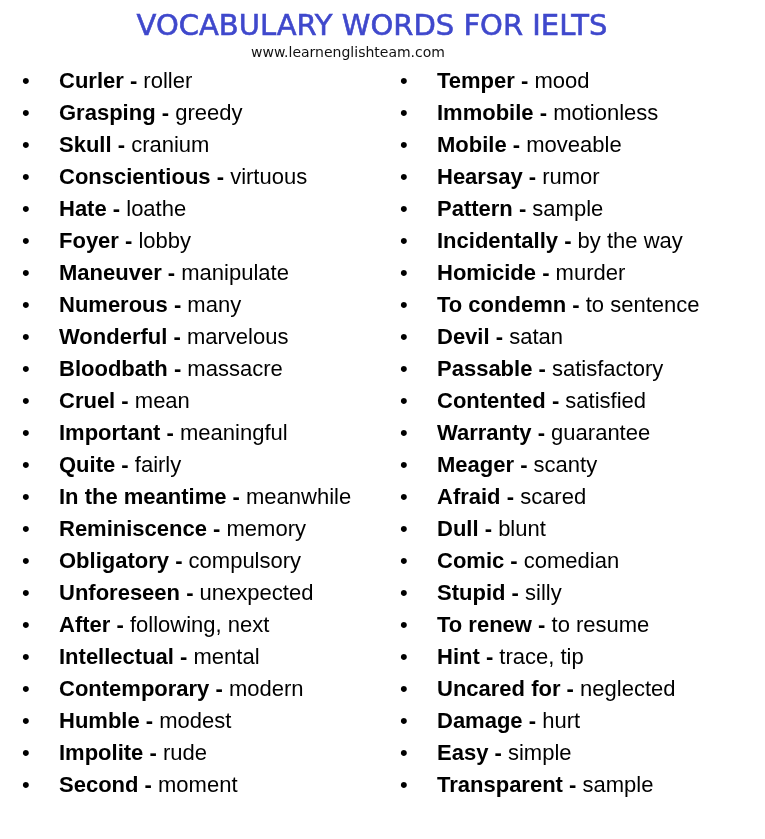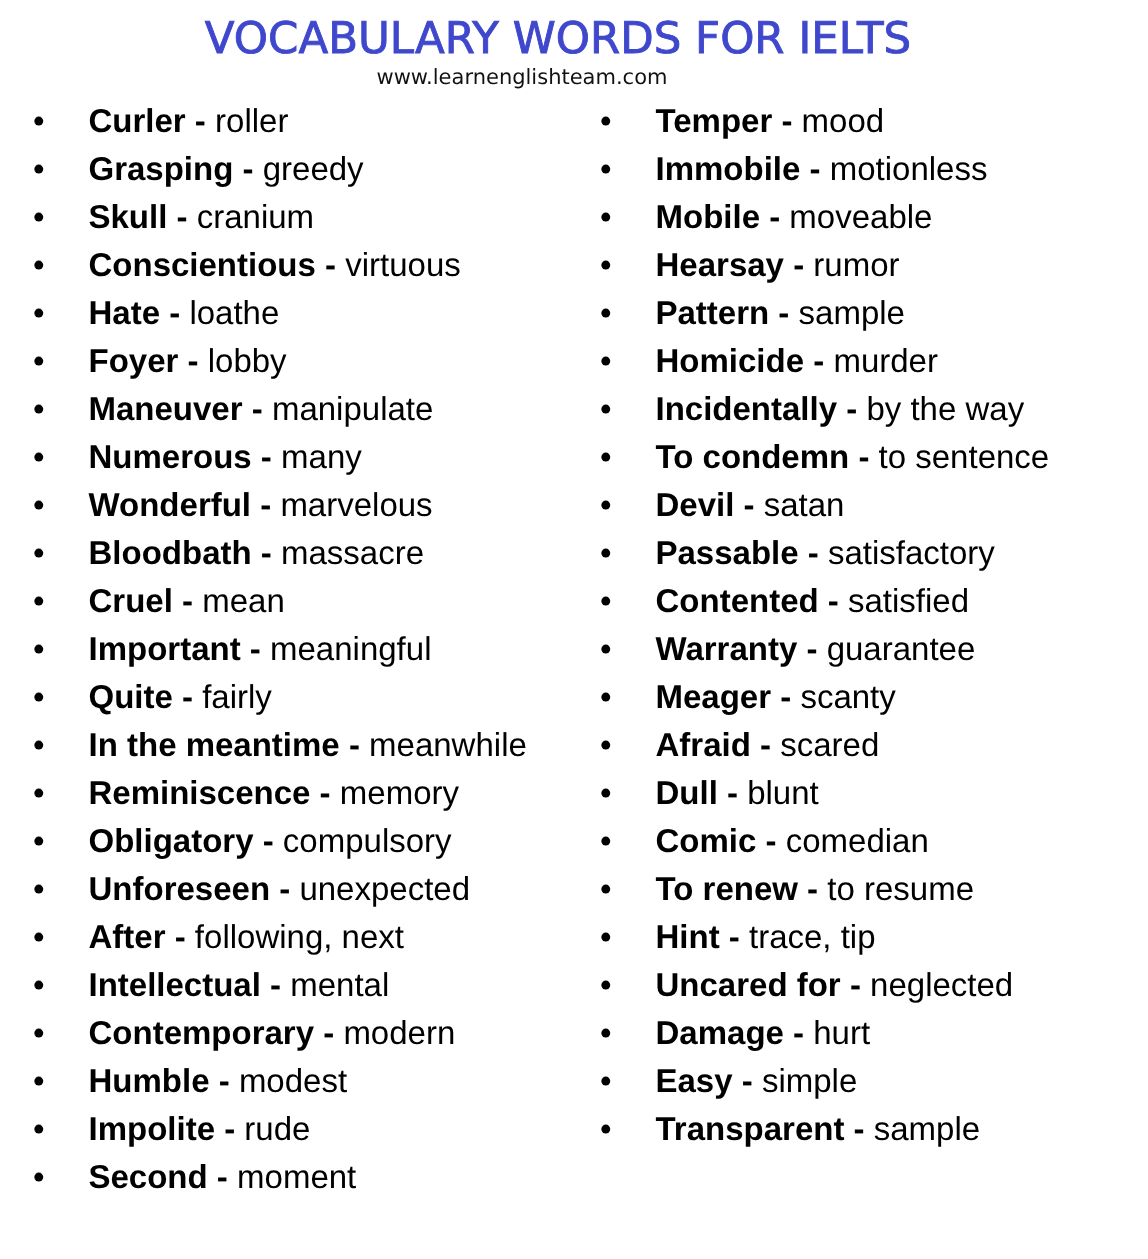--- a/index.html
+++ b/index.html
@@ -54,30 +54,31 @@
     <li class="item"><span class="bullet">•</span><span class="term">Humble</span><span class="sep"> - </span><span class="def">modest</span></li>
     <li class="item"><span class="bullet">•</span><span class="term">Impolite</span><span class="sep"> - </span><span class="def">rude</span></li>
     <li class="item"><span class="bullet">•</span><span class="term">Second</span><span class="sep"> - </span><span class="def">moment</span></li>
   </ul>
 <ul class="col right">
     <li class="item"><span class="bullet">•</span><span class="term">Temper</span><span class="sep"> - </span><span class="def">mood</span></li>
     <li class="item"><span class="bullet">•</span><span class="term">Immobile</span><span class="sep"> - </span><span class="def">motionless</span></li>
     <li class="item"><span class="bullet">•</span><span class="term">Mobile</span><span class="sep"> - </span><span class="def">moveable</span></li>
     <li class="item"><span class="bullet">•</span><span class="term">Hearsay</span><span class="sep"> - </span><span class="def">rumor</span></li>
     <li class="item"><span class="bullet">•</span><span class="term">Pattern</span><span class="sep"> - </span><span class="def">sample</span></li>
+    <li class="item"><span class="bullet">•</span><span class="term">Incidentally</span><span class="sep"> - </span><span class="def">by the way</span></li>
     <li class="item"><span class="bullet">•</span><span class="term">Homicide</span><span class="sep"> - </span><span class="def">murder</span></li>
-    <li class="item"><span class="bullet">•</span><span class="term">Incidentally</span><span class="sep"> - </span><span class="def">by the way</span></li>
     <li class="item"><span class="bullet">•</span><span class="term">To condemn</span><span class="sep"> - </span><span class="def">to sentence</span></li>
     <li class="item"><span class="bullet">•</span><span class="term">Devil</span><span class="sep"> - </span><span class="def">satan</span></li>
     <li class="item"><span class="bullet">•</span><span class="term">Passable</span><span class="sep"> - </span><span class="def">satisfactory</span></li>
     <li class="item"><span class="bullet">•</span><span class="term">Contented</span><span class="sep"> - </span><span class="def">satisfied</span></li>
     <li class="item"><span class="bullet">•</span><span class="term">Warranty</span><span class="sep"> - </span><span class="def">guarantee</span></li>
     <li class="item"><span class="bullet">•</span><span class="term">Meager</span><span class="sep"> - </span><span class="def">scanty</span></li>
     <li class="item"><span class="bullet">•</span><span class="term">Afraid</span><span class="sep"> - </span><span class="def">scared</span></li>
     <li class="item"><span class="bullet">•</span><span class="term">Dull</span><span class="sep"> - </span><span class="def">blunt</span></li>
     <li class="item"><span class="bullet">•</span><span class="term">Comic</span><span class="sep"> - </span><span class="def">comedian</span></li>
+    <li class="item"><span class="bullet">•</span><span class="term">Stupid</span><span class="sep"> - </span><span class="def">silly</span></li>
     <li class="item"><span class="bullet">•</span><span class="term">To renew</span><span class="sep"> - </span><span class="def">to resume</span></li>
     <li class="item"><span class="bullet">•</span><span class="term">Hint</span><span class="sep"> - </span><span class="def">trace, tip</span></li>
     <li class="item"><span class="bullet">•</span><span class="term">Uncared for</span><span class="sep"> - </span><span class="def">neglected</span></li>
     <li class="item"><span class="bullet">•</span><span class="term">Damage</span><span class="sep"> - </span><span class="def">hurt</span></li>
     <li class="item"><span class="bullet">•</span><span class="term">Easy</span><span class="sep"> - </span><span class="def">simple</span></li>
     <li class="item"><span class="bullet">•</span><span class="term">Transparent</span><span class="sep"> - </span><span class="def">sample</span></li>
   </ul>
 
 </body></html>

